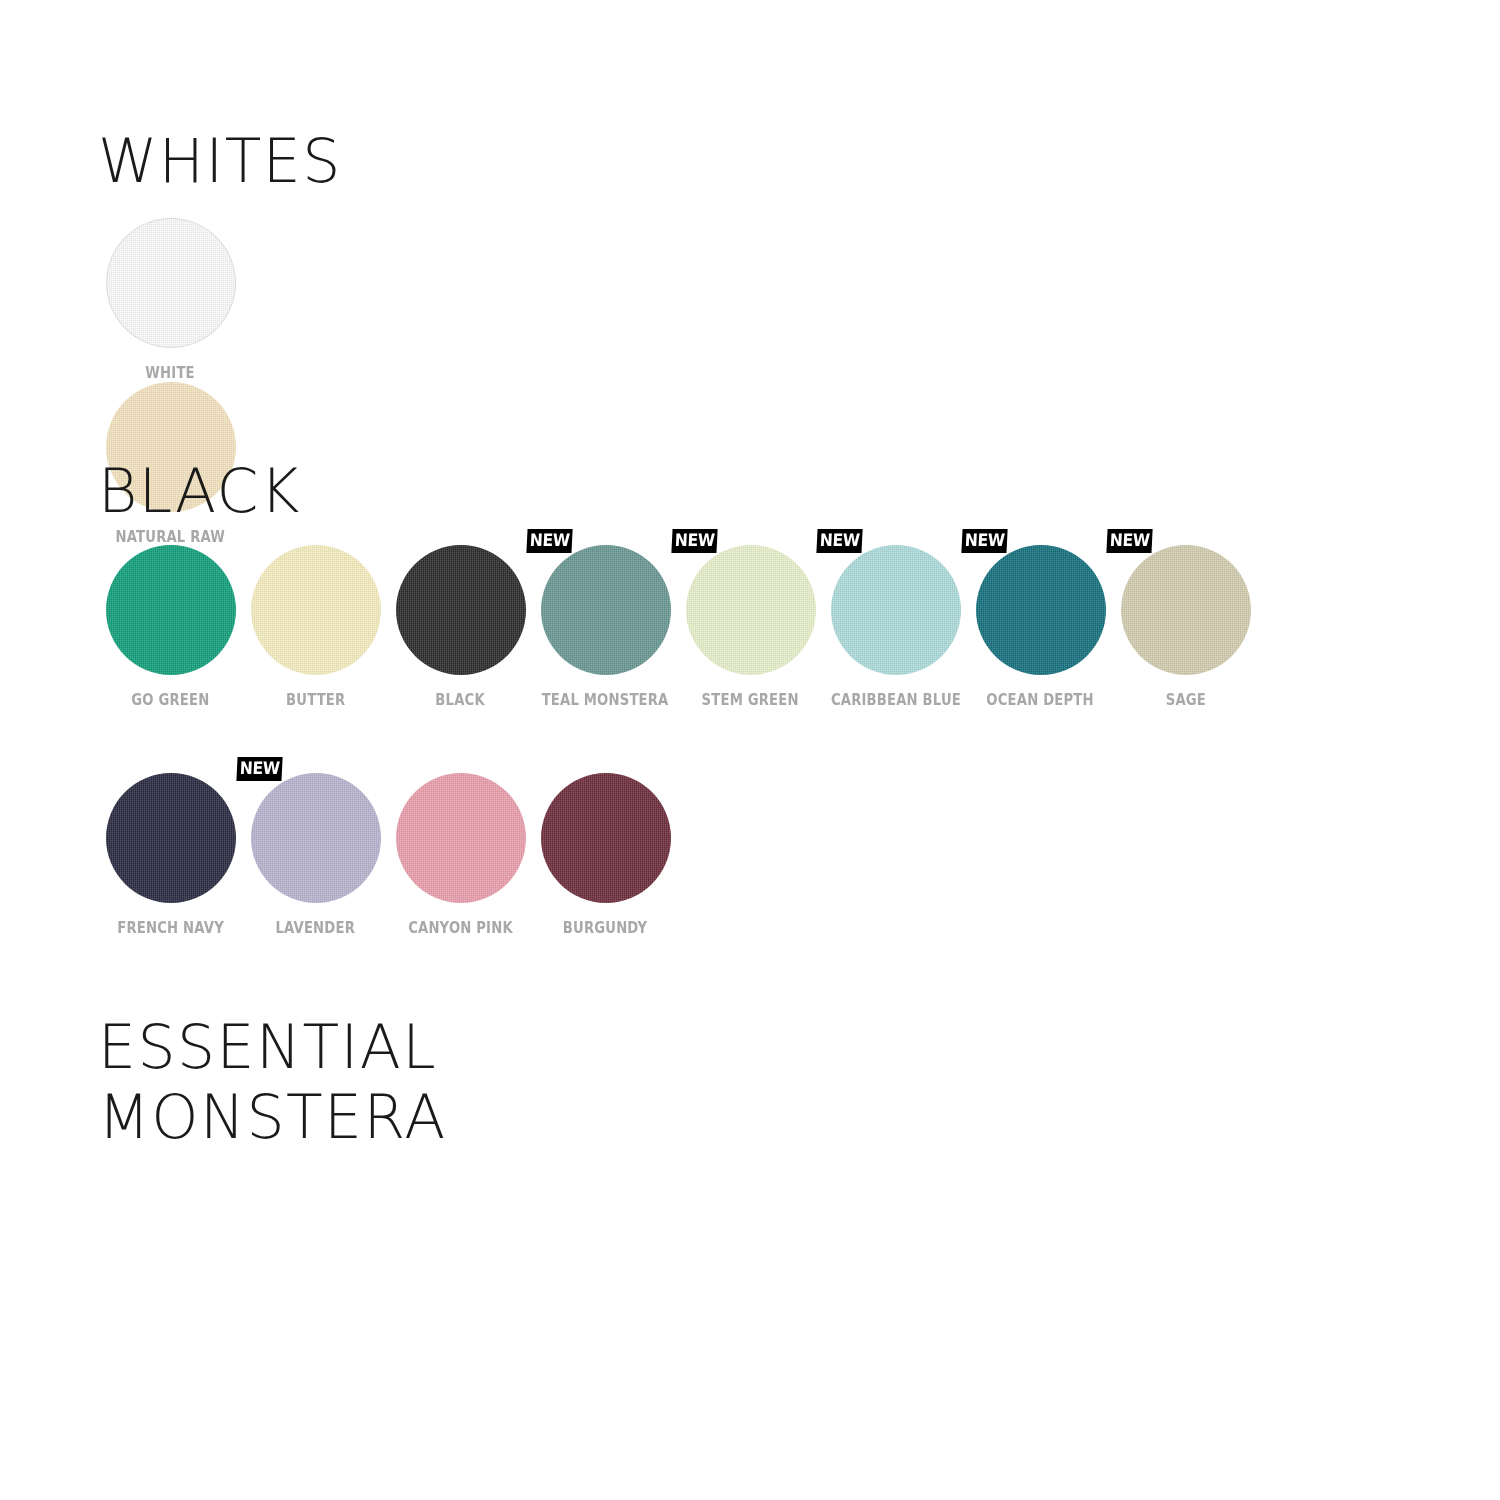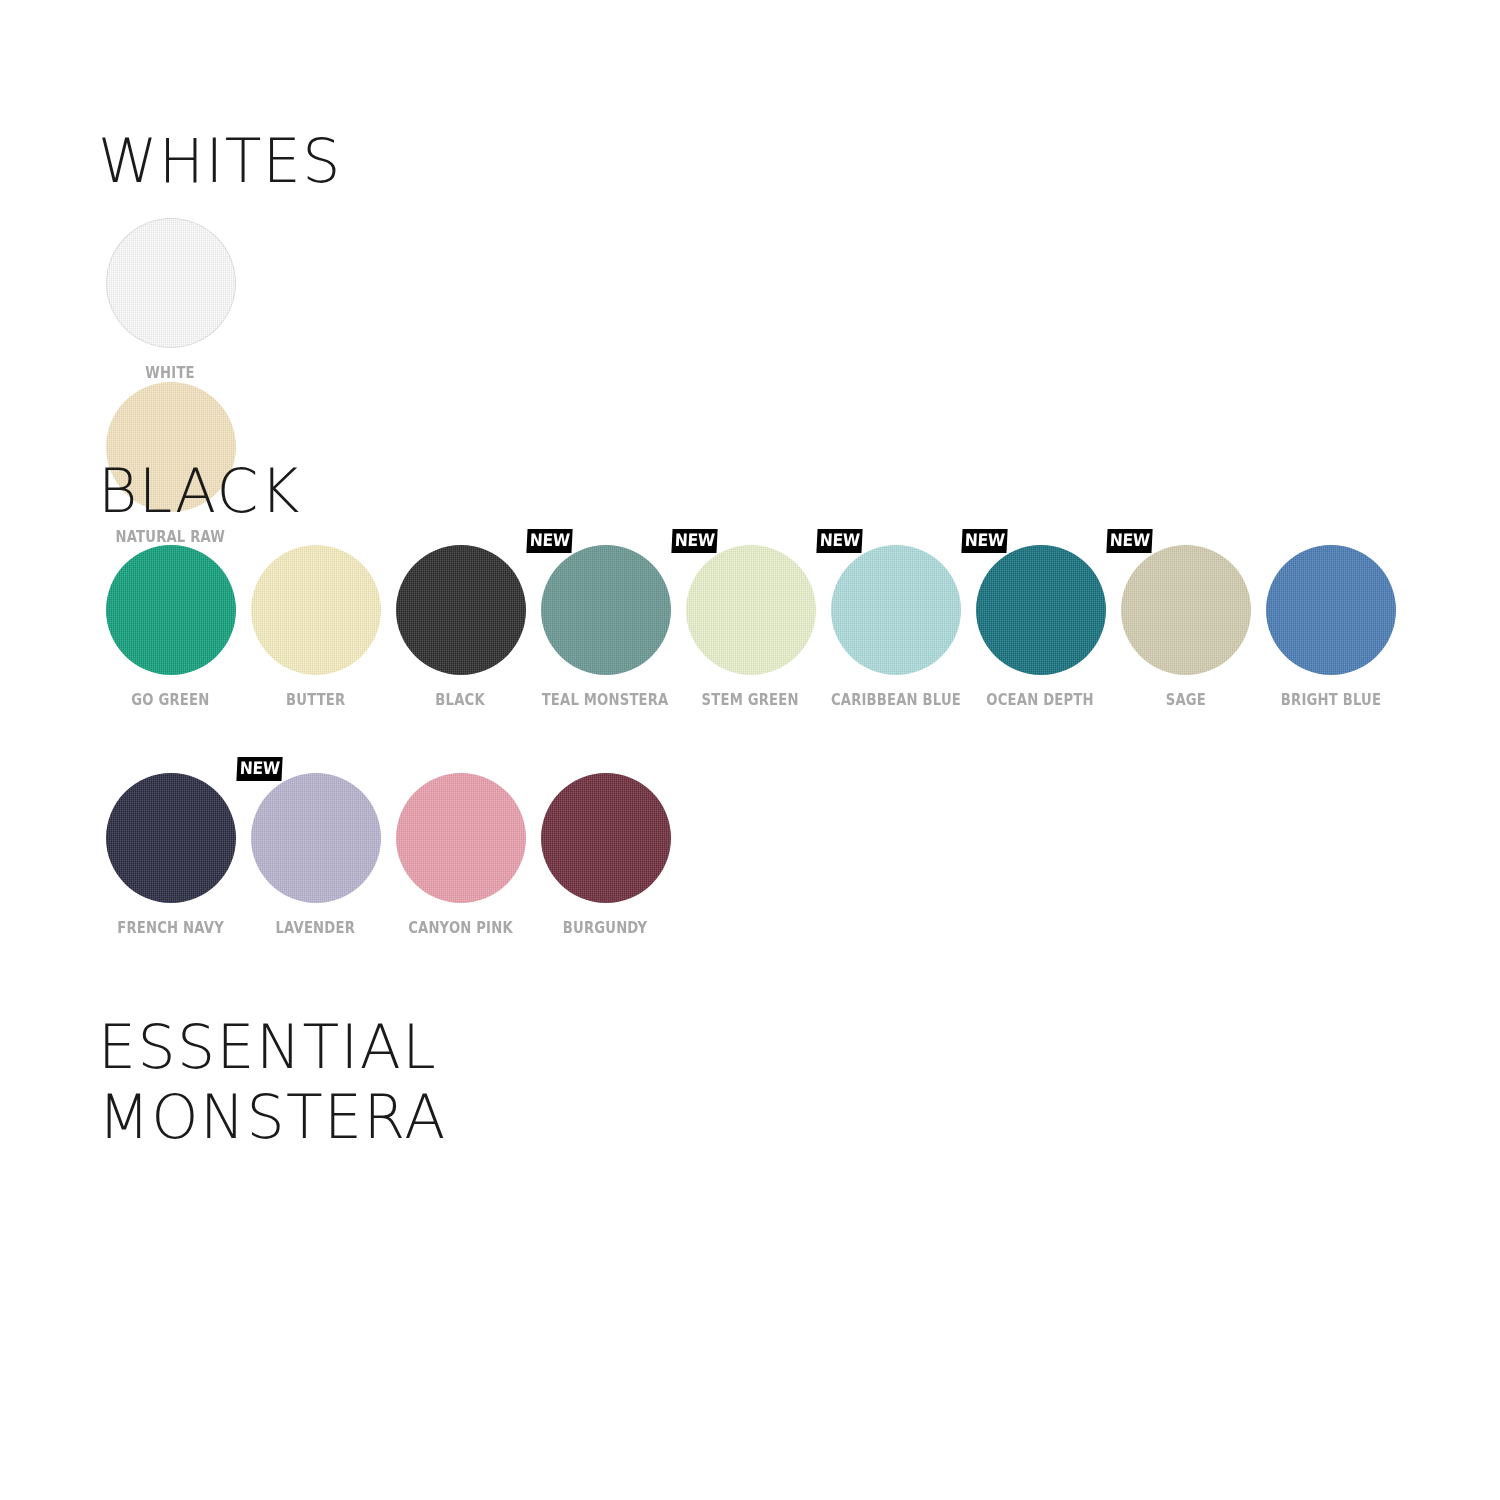--- a/index.html
+++ b/index.html
@@ -175,24 +175,20 @@
       <div class="swatch-cell">
         <span class="new-badge">NEW</span>
         <div class="swatch-disc" style="background: rgb(21, 113, 126);"></div>
         <div class="swatch-label">OCEAN DEPTH</div>
       </div>
       <div class="swatch-cell">
         <span class="new-badge">NEW</span>
         <div class="swatch-disc" style="background: rgb(210, 205, 176);"></div>
         <div class="swatch-label">SAGE</div>
       </div>
-      <div class="swatch-cell">
-        <div class="swatch-disc" style="background: rgb(74, 124, 181);"></div>
-        <div class="swatch-label">BRIGHT BLUE</div>
-      </div>
     </div>
   <div class="swatch-row" id="colors-row-2">
       <div class="swatch-cell">
         <div class="swatch-disc" style="background: rgb(43, 43, 66);"></div>
         <div class="swatch-label">FRENCH NAVY</div>
       </div>
       <div class="swatch-cell">
         <span class="new-badge">NEW</span>
         <div class="swatch-disc" style="background: rgb(184, 180, 207);"></div>
         <div class="swatch-label">LAVENDER</div>

